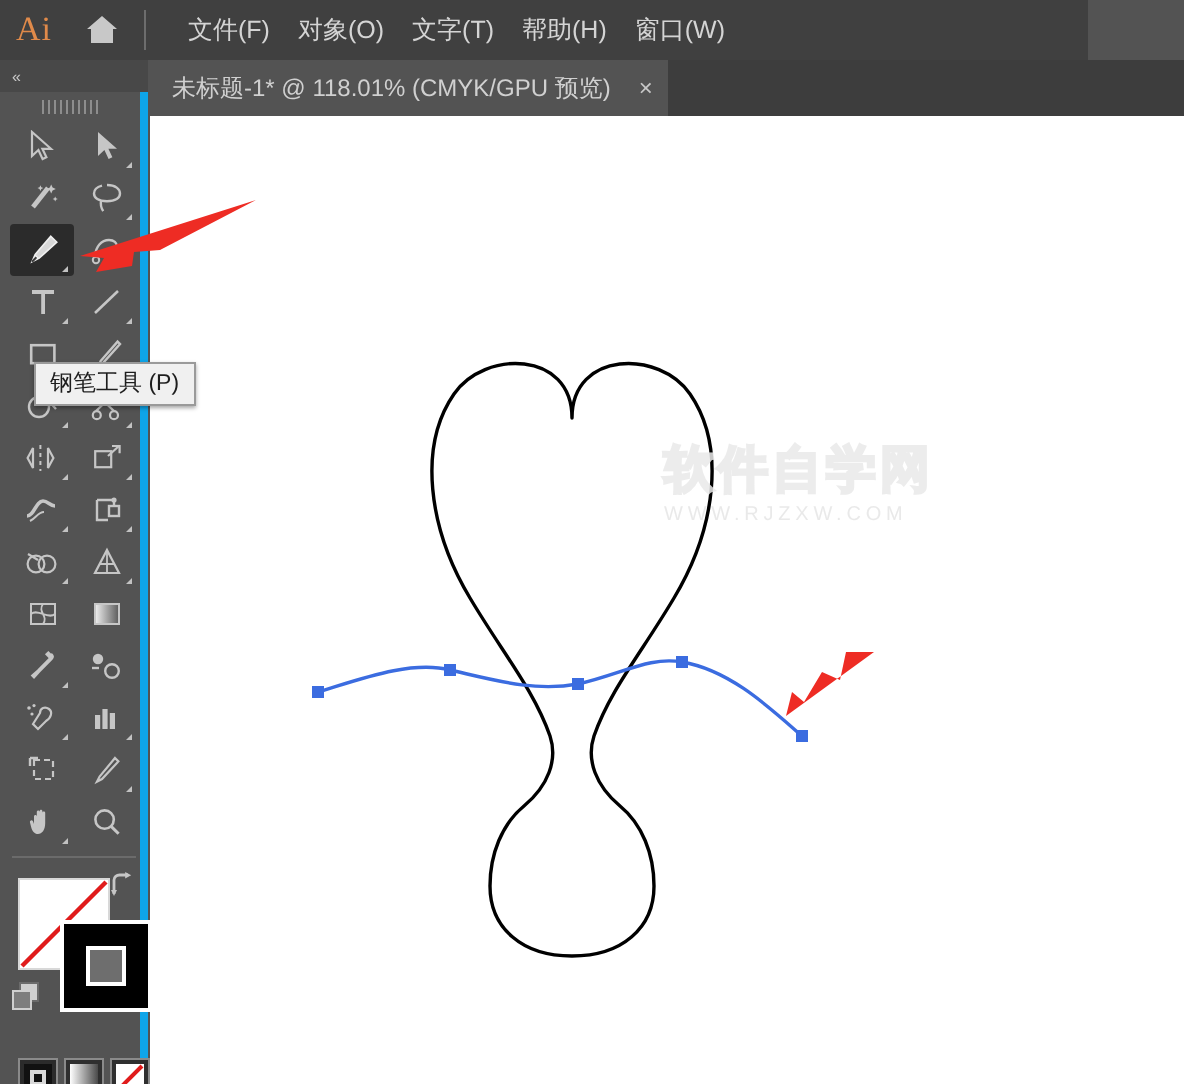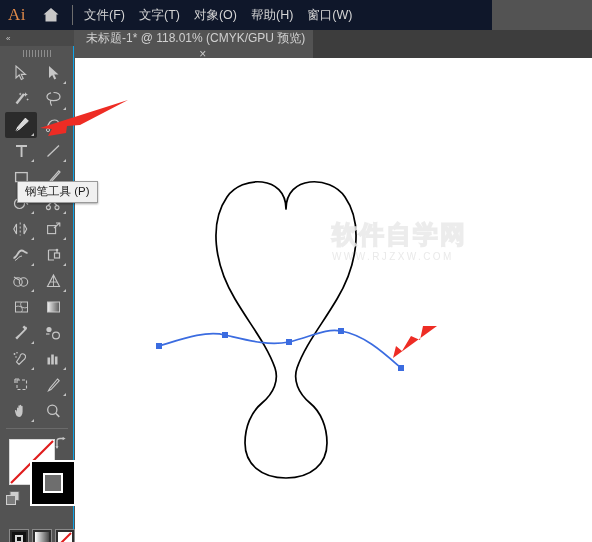--- a/index.html
+++ b/index.html
@@ -6,59 +6,58 @@
   html,body{
     width:592px; height:542px;
     background:#535353;
     font-family:"Liberation Sans","DejaVu Sans",sans-serif;
     overflow:hidden;
   }
   #app{ position:relative; width:592px; height:542px; background:#535353; }
 
   
   .menubar{
-    position:absolute; left:0; top:0; width:492px; height:30px;
-    background:#0f172a; display:flex; align-items:center;
+    position:absolute; left:0; top:0; width:544px; height:30px;
+    background:#404040; display:flex; align-items:center;
   }
   .ai-logo{
     width:34px; height:30px; display:flex; align-items:center; justify-content:center;
     color:#e08a4a; font-size:17px; font-family:"Liberation Serif",serif; letter-spacing:.5px;
   }
   .home-icon{
     width:34px; height:30px; display:flex; align-items:center; justify-content:center;
   }
   .vdiv{ width:1px; height:20px; background:#6d6d6d; margin:0 4px; }
-  .menu-items{ display:flex; align-items:flex-end; }
+  .menu-items{ display:flex; align-items:flex-end; margin-left:10px; }
   .menu-item{
     color:#d4d4d4; font-size:12.5px; padding:4px 7px; white-space:nowrap; cursor:default;
   }
 
   
   .tabbar{
     position:absolute; left:0; top:30px; width:592px; height:28px;
     background:#3d3d3d;
   }
   .collapse-btn{
     position:absolute; left:0; top:0; width:74px; height:16px;
     background:#484848; display:flex; align-items:center; padding-left:6px;
   }
   .collapse-btn .chev{ color:#c9c9c9; font-size:8px; letter-spacing:-2px; }
   .doc-tab{
     position:absolute; left:74px; top:30px; height:28px;
     background:#535353; display:flex; align-items:center; padding:0 8px 0 12px;
     border-right:1px solid #3d3d3d;
-    flex-direction:column;
   }
   .doc-tab .title{ color:#d0d0d0; font-size:12px; white-space:nowrap; }
   .doc-tab .close{ color:#c8c8c8; font-size:12px; margin-left:14px; cursor:pointer; }
 
   
   .toolpanel{
     position:absolute; left:0; top:46px; width:74px; height:496px;
-    background:#535353; border-right:1px solid #0ea5e9;
+    background:#535353; border-right:4px solid #0ea5e9;
   }
   .tool-grip{
     height:14px; display:flex; align-items:center; justify-content:center;
   }
   .tool-grip .dots{
     width:28px; height:7px;
     background:repeating-linear-gradient(to right,#8d8d8d 0 1px,transparent 1px 3px);
   }
   .tool-grid{ display:flex; flex-wrap:wrap; width:74px; padding-left:5px; }
   .tool{
@@ -128,22 +127,22 @@
       <span>Ai</span>
     </div>
     <div class="home-icon">
       <svg width="18" height="16" viewBox="0 0 18 16">
         <path d="M9 1 L1.5 7.5 L3.5 7.5 L3.5 14.5 L14.5 14.5 L14.5 7.5 L16.5 7.5 Z" fill="#c8c8c8"></path>
       </svg>
     </div>
     <div class="vdiv"></div>
     <div class="menu-items">
       <div class="menu-item">文件(F)</div>
+      <div class="menu-item">对象(O)</div>
       <div class="menu-item">文字(T)</div>
-      <div class="menu-item">对象(O)</div>
       <div class="menu-item">帮助(H)</div>
       <div class="menu-item">窗口(W)</div>
     </div>
   </div>
 
   <div class="tabbar">
     <div class="collapse-btn">
       <span class="chev">«</span>
     </div>
   </div>

